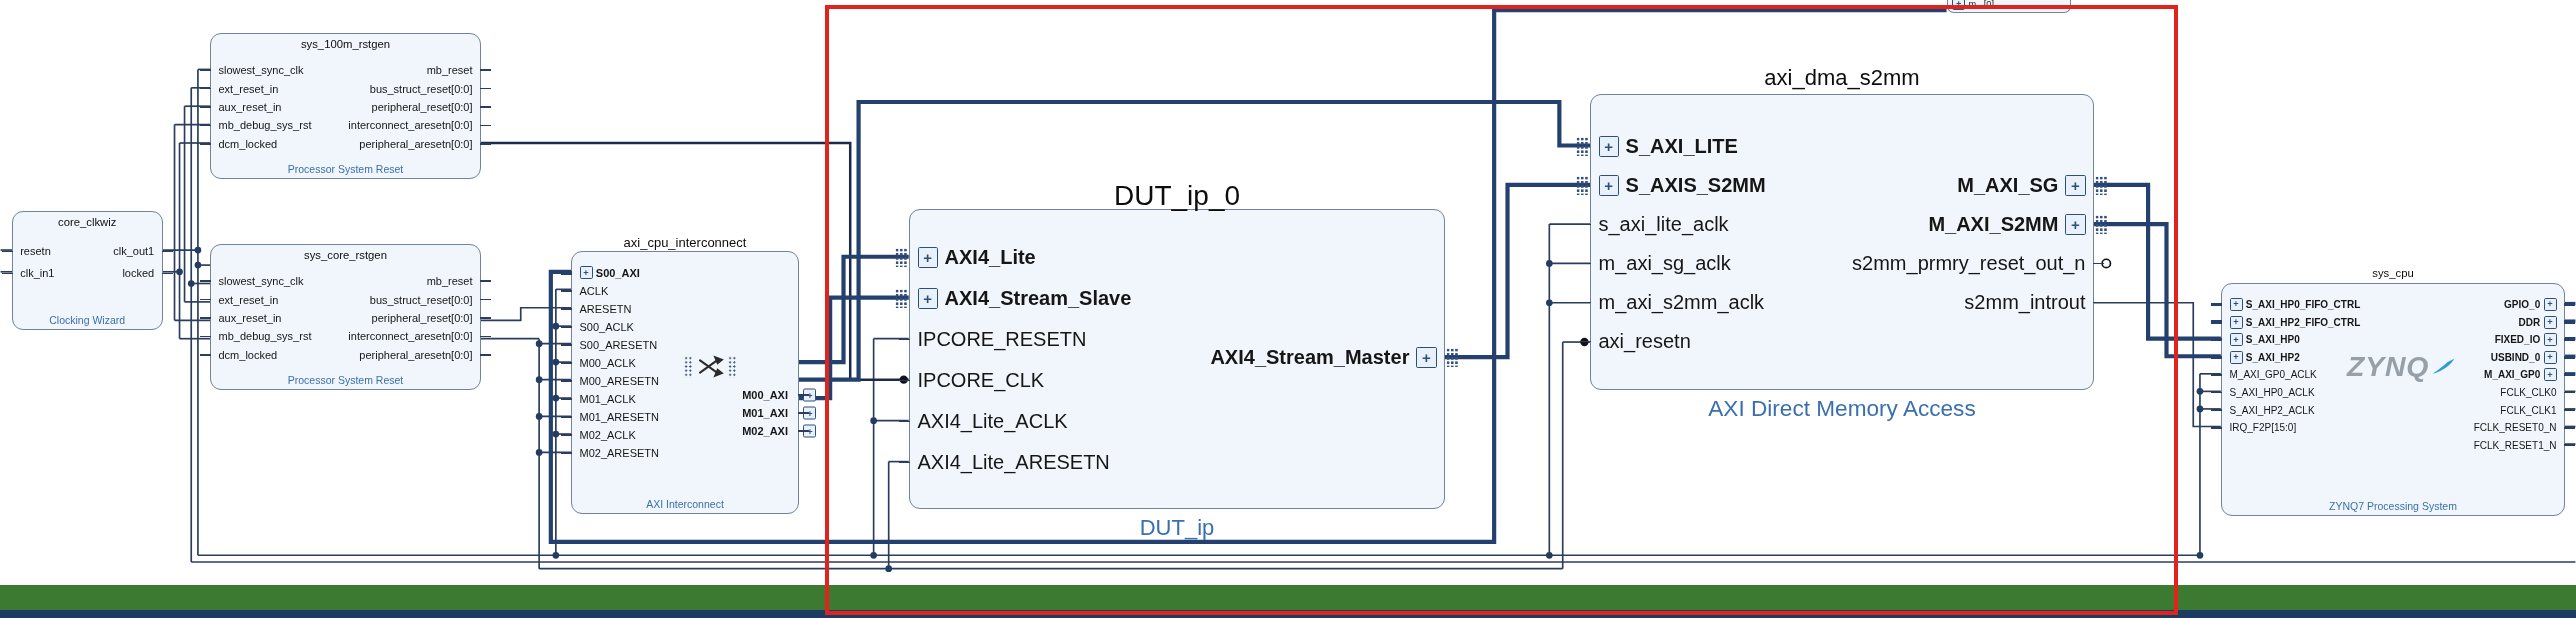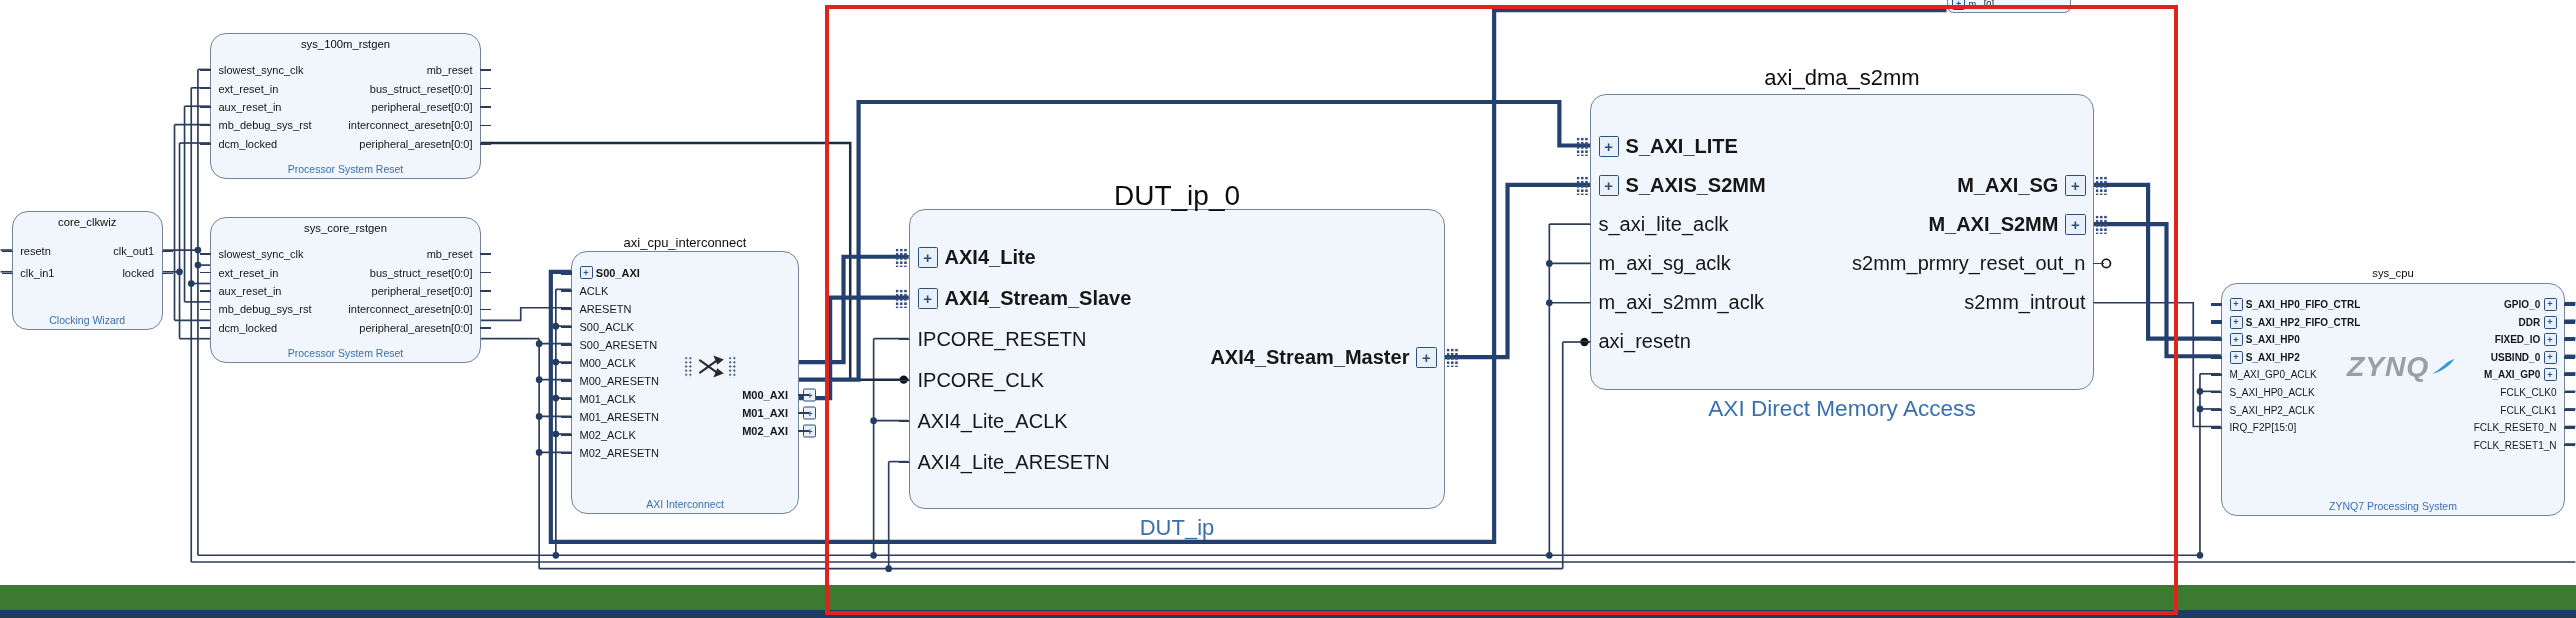--- a/index.html
+++ b/index.html
@@ -1,21 +1,21 @@
 <!DOCTYPE html>
 <html style="font-size:13.4px"><head>
 <meta charset="utf-8">
 <style>
   html,body{margin:0;padding:0;background:#ffffff;font-family:"Liberation Sans",sans-serif;}
   #canvas{position:relative;width:2576px;height:618px;overflow:hidden;background:#ffffff;}
   svg.wires{position:absolute;left:0;top:0;z-index:1;}
   .bar-green{position:absolute;left:0;top:585px;width:2576px;height:25px;background:#3d7a31;z-index:2;}
   .bar-navy{position:absolute;left:0;top:610px;width:2576px;height:8.4px;background:#1d3c64;z-index:2;}
   .hl{position:absolute;left:825px;top:5px;width:1345px;height:602px;border:4.2px solid #e0231c;z-index:6;}
-  .bl{position:absolute;background:#f0f6fb;border:0.8px solid #72839b;border-radius:16px;z-index:3;}
+  .bl{position:absolute;background:#f0f6fb;border:0.8px solid #72839b;border-radius:11px;z-index:3;}
   .ti{position:absolute;top:4.2px;left:0;right:0;text-align:center;font-size:11.3px;color:#0d0d0d;}
   .to{position:absolute;left:0;right:0;text-align:center;color:#0d0d0d;}
   .fo{position:absolute;bottom:3.3px;left:0;right:0;text-align:center;font-size:10.5px;color:#3a6fae;}
   .foo{position:absolute;left:0;right:0;text-align:center;color:#3a6fae;}
   .rows{position:absolute;left:0;right:0;}
   .pr{position:relative;display:flex;justify-content:space-between;align-items:center;padding:0 7.5px;color:#161616;}
   .pr::before{content:"";position:absolute;left:-11px;top:50%;margin-top:-0.8px;width:11px;height:1.7px;background:#2b3c5c;}
   .pr::after{content:"";position:absolute;right:-11px;top:50%;margin-top:-0.8px;width:11px;height:1.7px;background:#2b3c5c;}
   .b-clkwiz .pr{height:22px;font-size:11px;}
   .b-rst .pr{height:18.4px;font-size:11px;}
@@ -234,21 +234,21 @@
         <span>interconnect_aresetn[0:0]</span>
       </div>
       <div class="pr">
         <span>dcm_locked</span>
         <span>peripheral_aresetn[0:0]</span>
       </div>
     </div>
     <div class="fo">Processor System Reset</div>
   </div>
 
-  <div class="bl b-rst" style="left:210px;top:217px;width:269px;height:144px;">
+  <div class="bl b-rst" style="left:210px;top:244px;width:269px;height:144px;">
     <div class="ti">sys_core_rstgen</div>
     <div class="rows" style="top:27px;">
       <div class="pr">
         <span>slowest_sync_clk</span>
         <span>mb_reset</span>
       </div>
       <div class="pr">
         <span>ext_reset_in</span>
         <span>bus_struct_reset[0:0]</span>
       </div>

